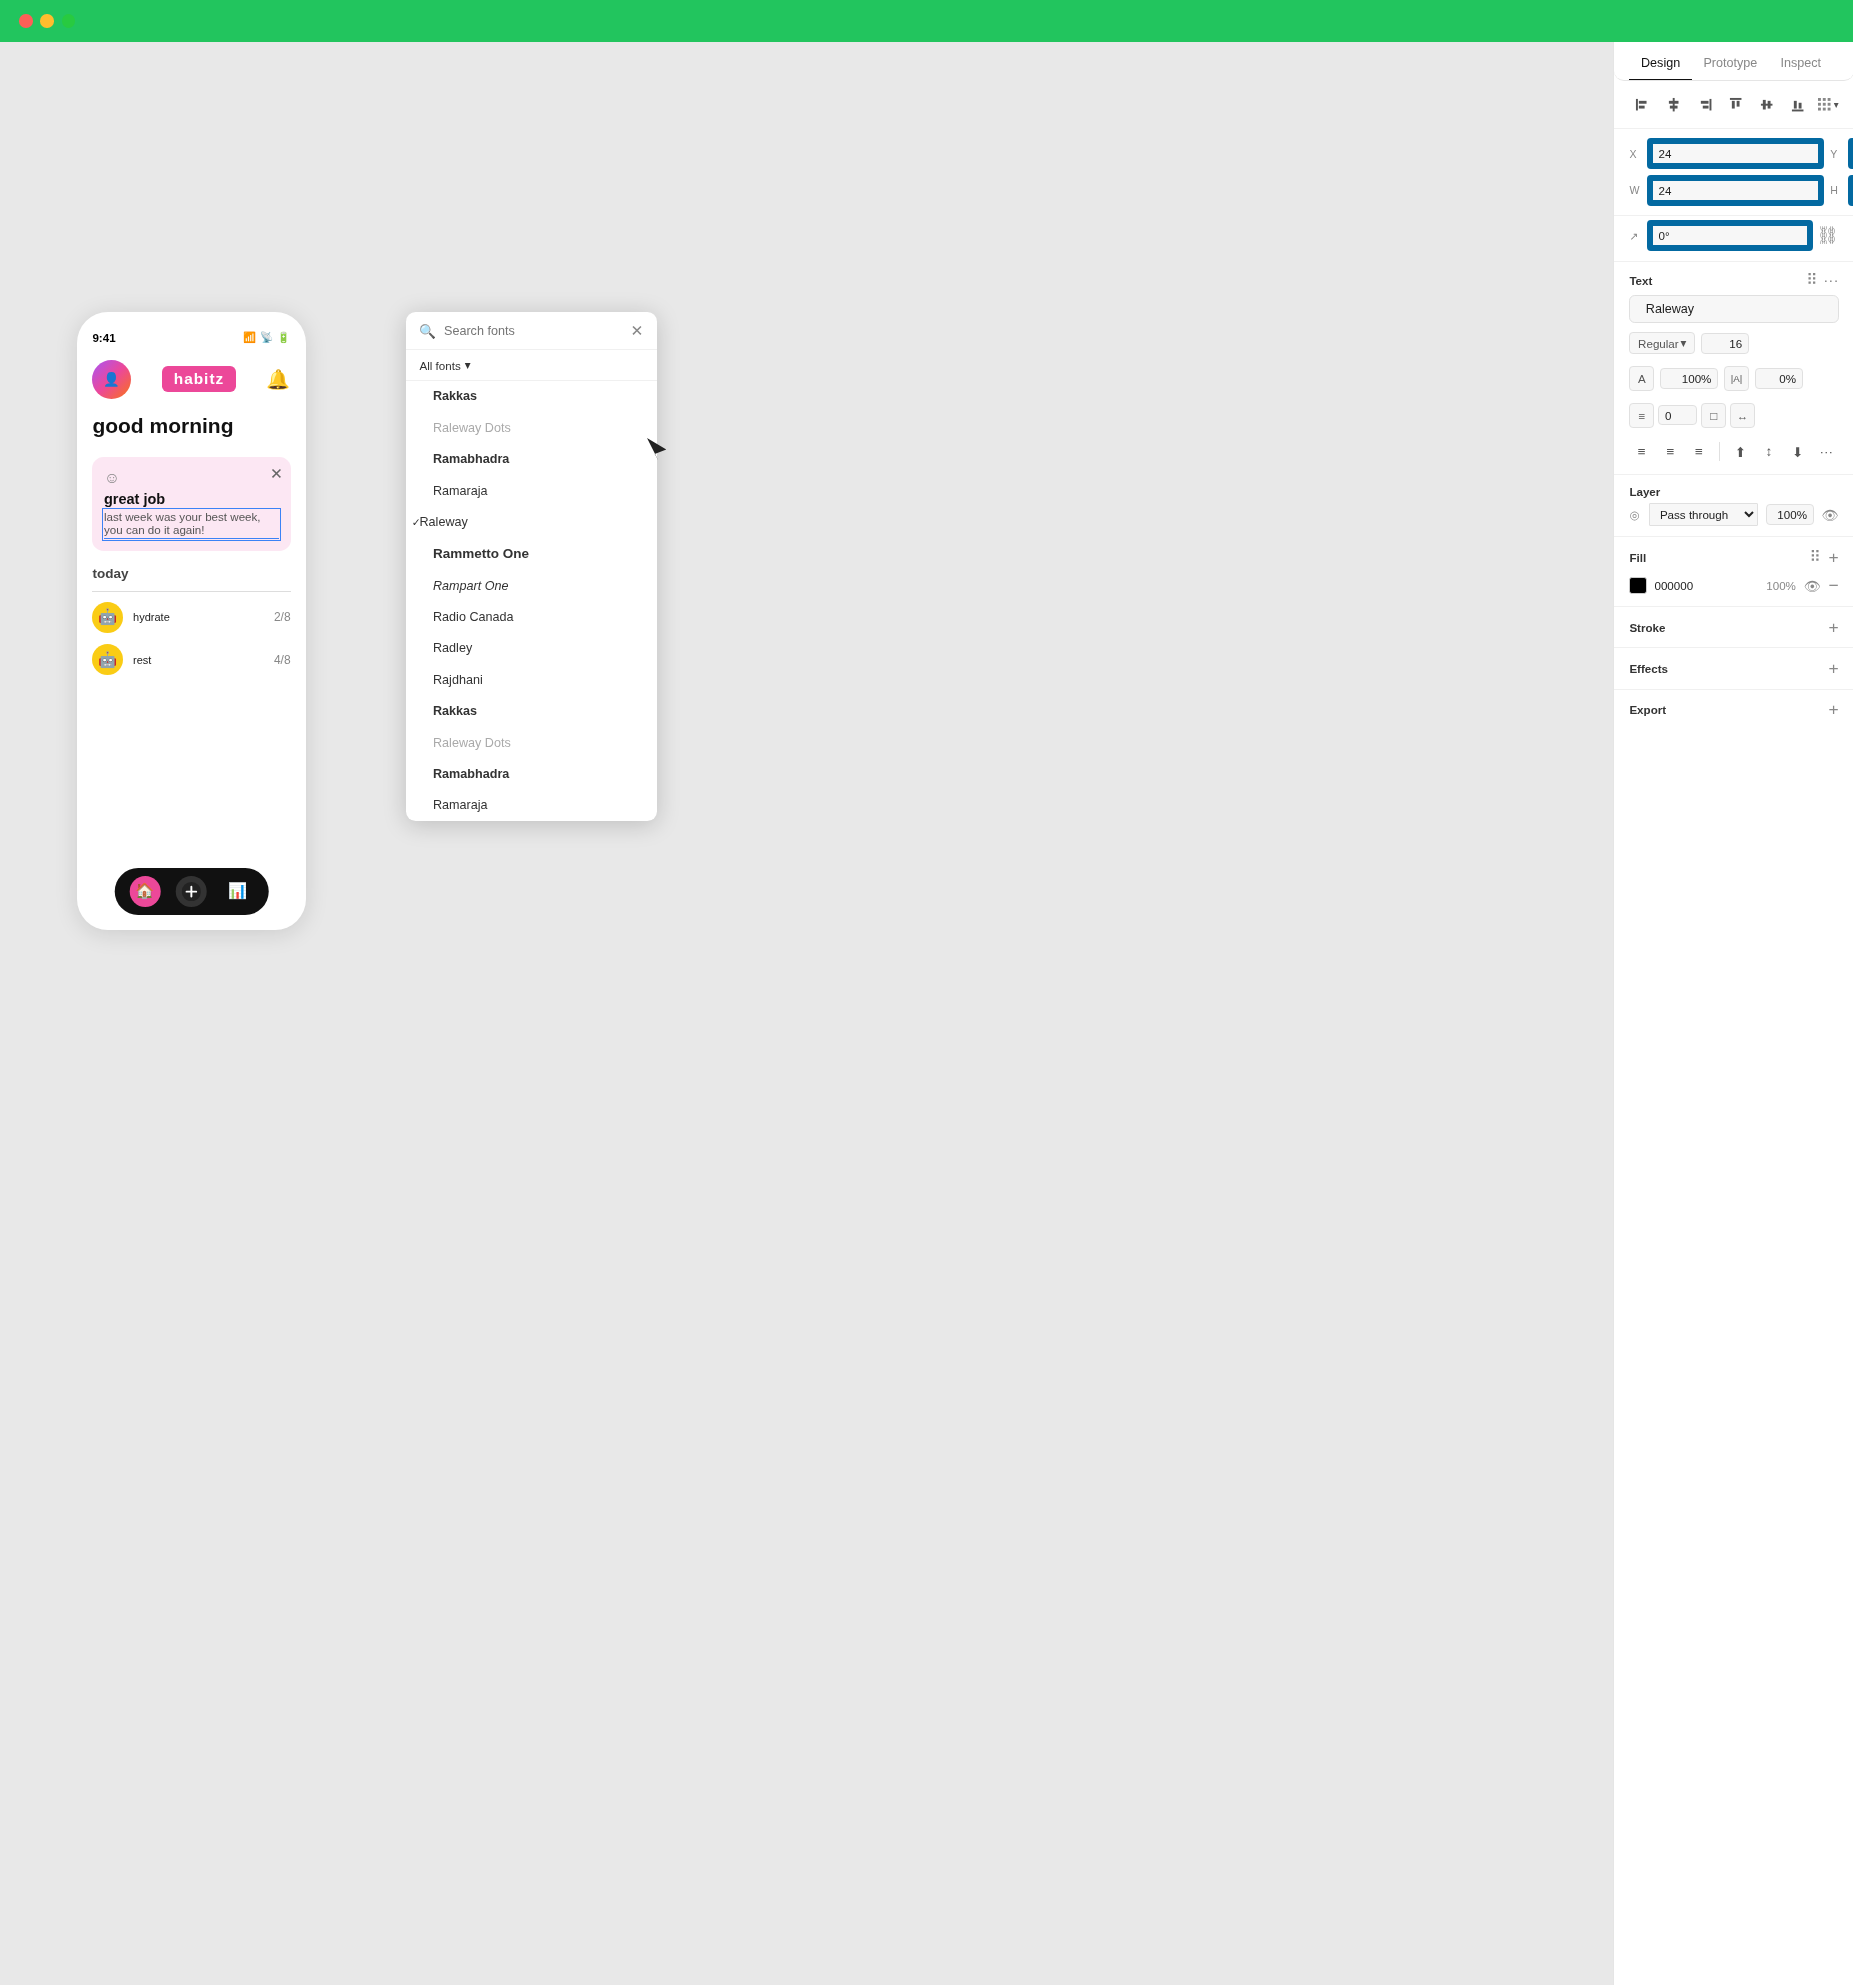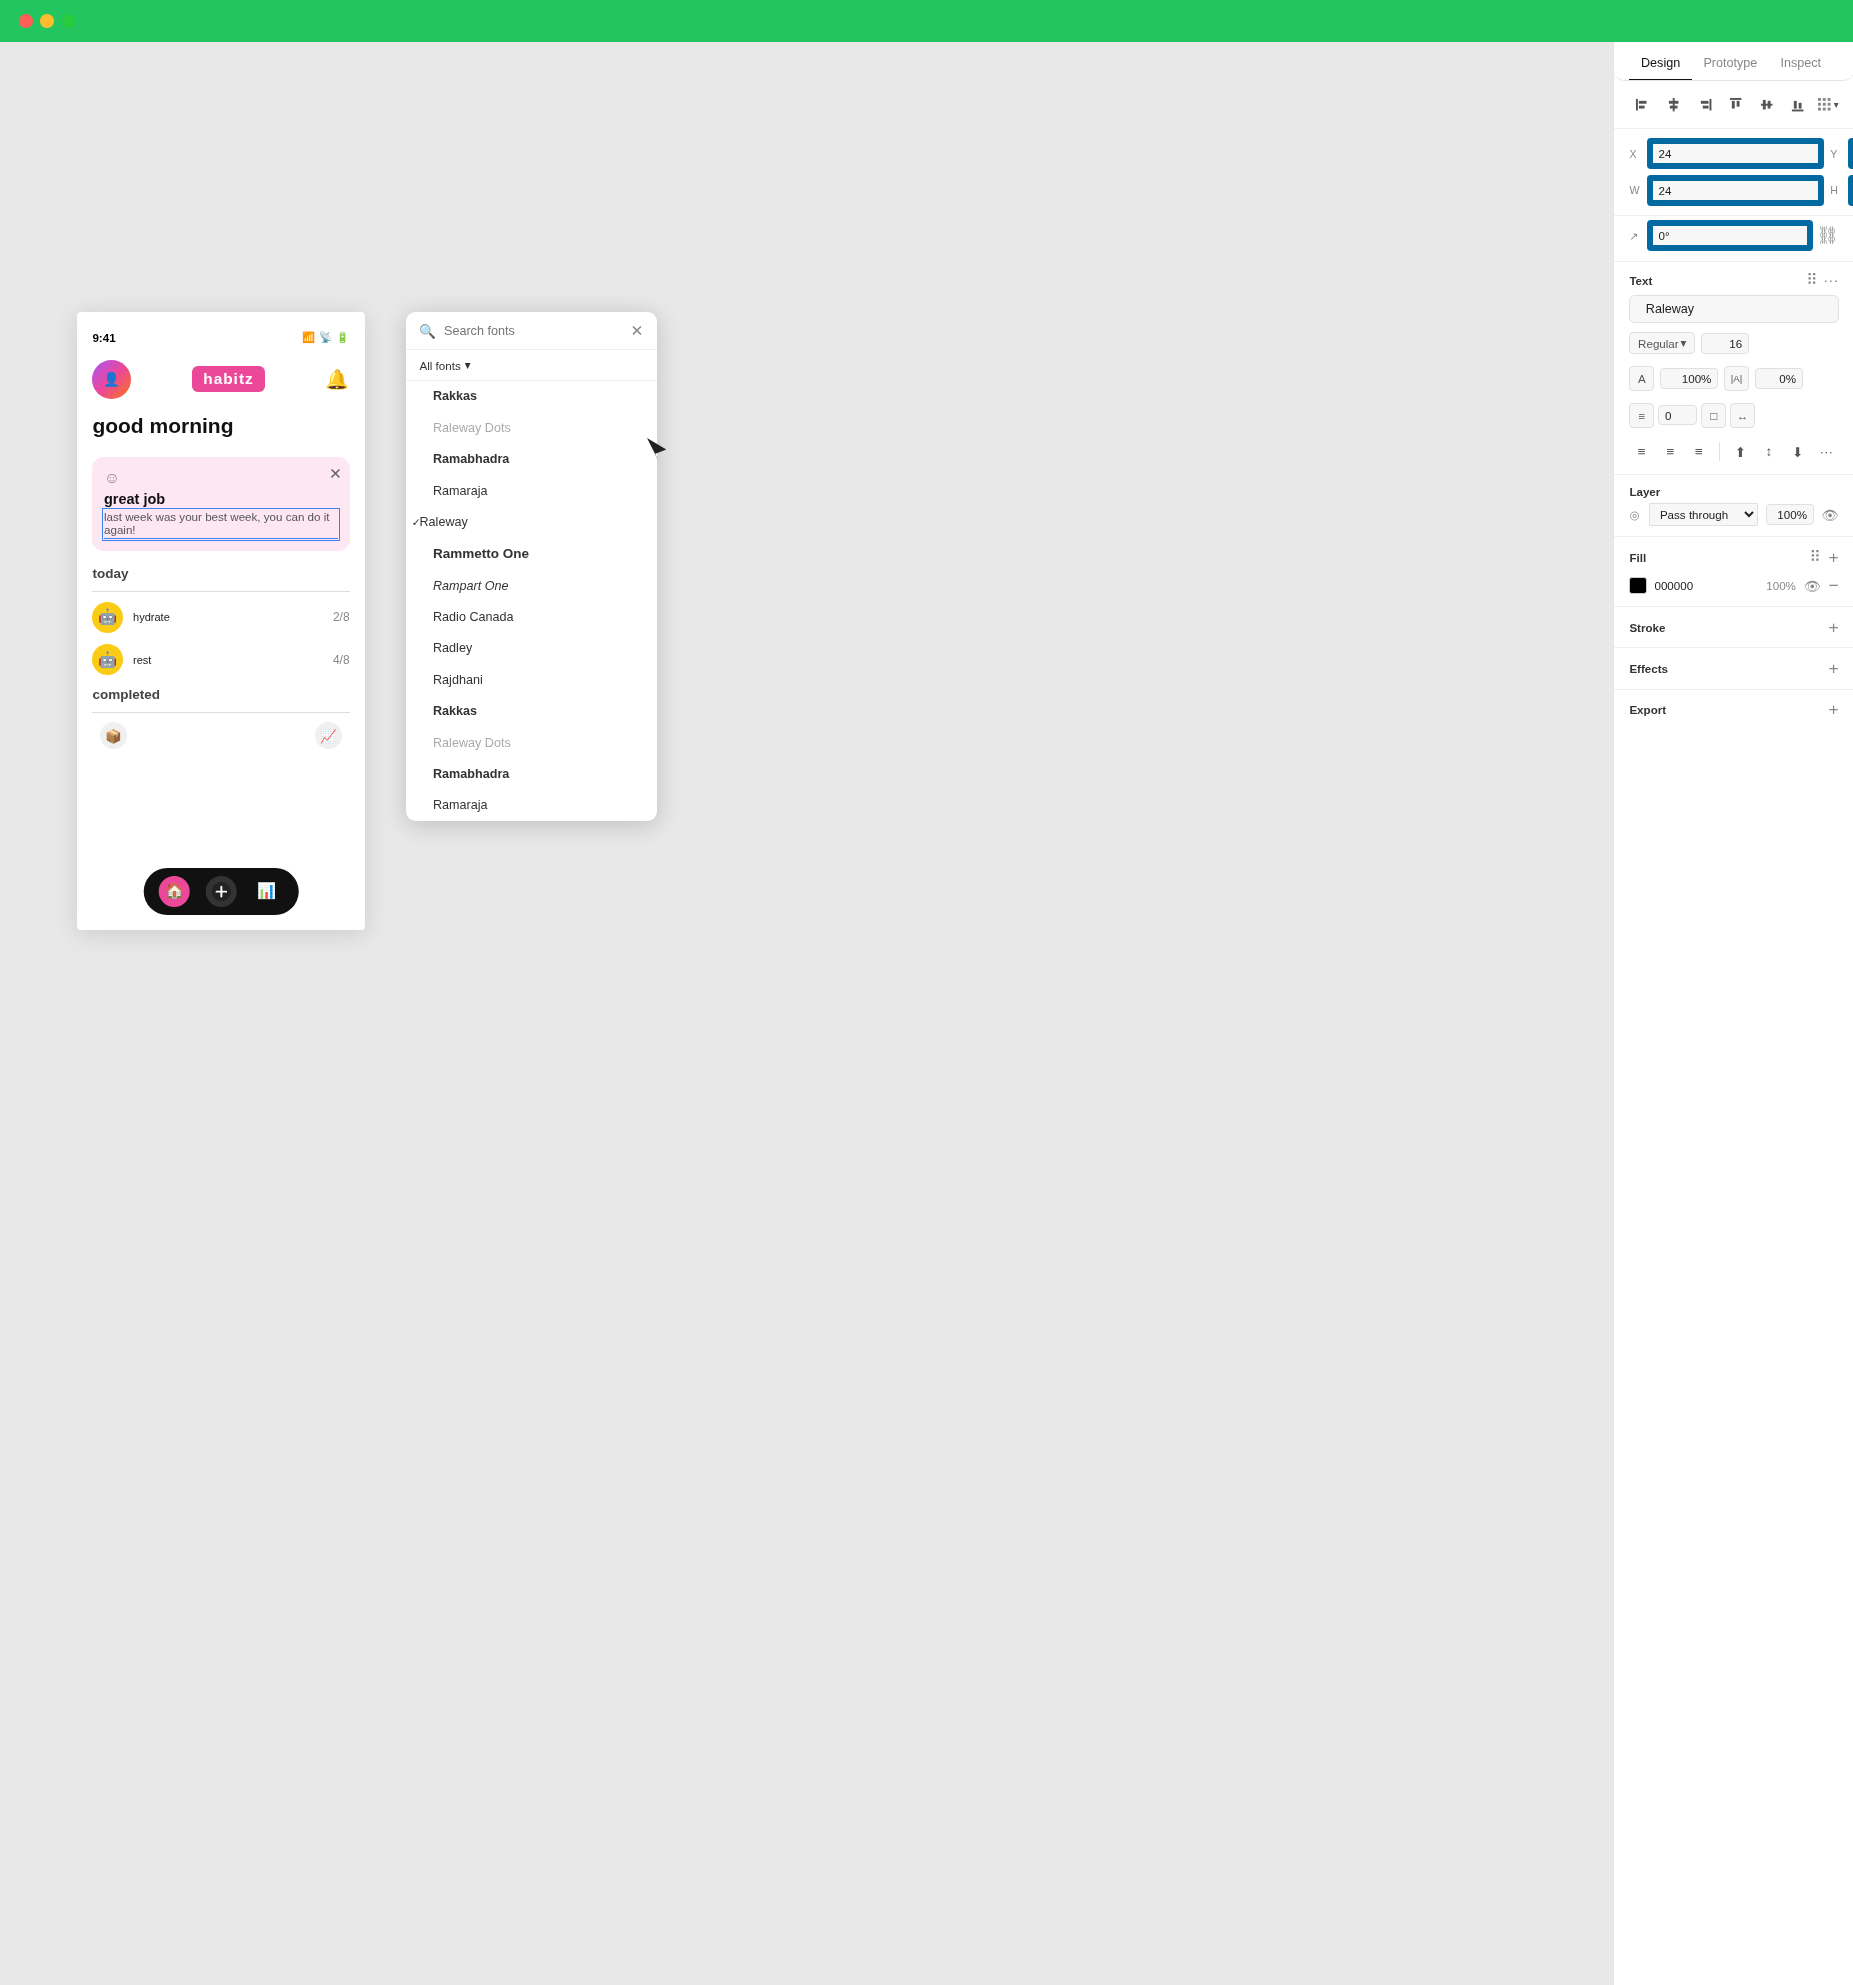--- a/index.html
+++ b/index.html
@@ -31,22 +31,22 @@
       position: relative;
       display: flex;
       align-items: flex-start;
       justify-content: flex-start;
       padding: 39px;
     }
 
     
     .mobile-mockup {
       background: #ffffff;
-      border-radius: 4px;
-      width: 288px;
+      border-radius: 31px;
+      width: 229px;
       height: 618px;
       position: absolute;
       top: 270px;
       left: 77px;
       box-shadow: 0 3.9px 23px rgba(0,0,0,0.12);
       overflow: hidden;
       padding: 19.3px 15.4px;
     }
 
     .mobile-status-bar {
@@ -777,28 +777,20 @@
         <span class="habit-name">hydrate</span>
         <span class="habit-count">2/8</span>
       </div>
 
       <div class="habit-item">
         <div class="habit-icon">🤖</div>
         <span class="habit-name">rest</span>
         <span class="habit-count">4/8</span>
       </div>
 
-      <div class="completed-section">
-        <div class="section-label">completed</div>
-        <div class="divider"></div>
-        <div class="completed-icons">
-          <div class="completed-icon">📦</div>
-          <div class="completed-icon">📈</div>
-        </div>
-      </div>
 
       <div class="mobile-nav">
         <div class="nav-icon active">🏠</div>
         <div class="nav-icon nav-add">
           <svg width="19.3" height="19.3" viewBox="0 0 20 20">
             <circle cx="10" cy="10" r="10" fill="#222"></circle>
             <path d="M10 5v10M5 10h10" stroke="white" stroke-width="2" stroke-linecap="round"></path>
           </svg>
         </div>
         <div class="nav-icon">📊</div>

